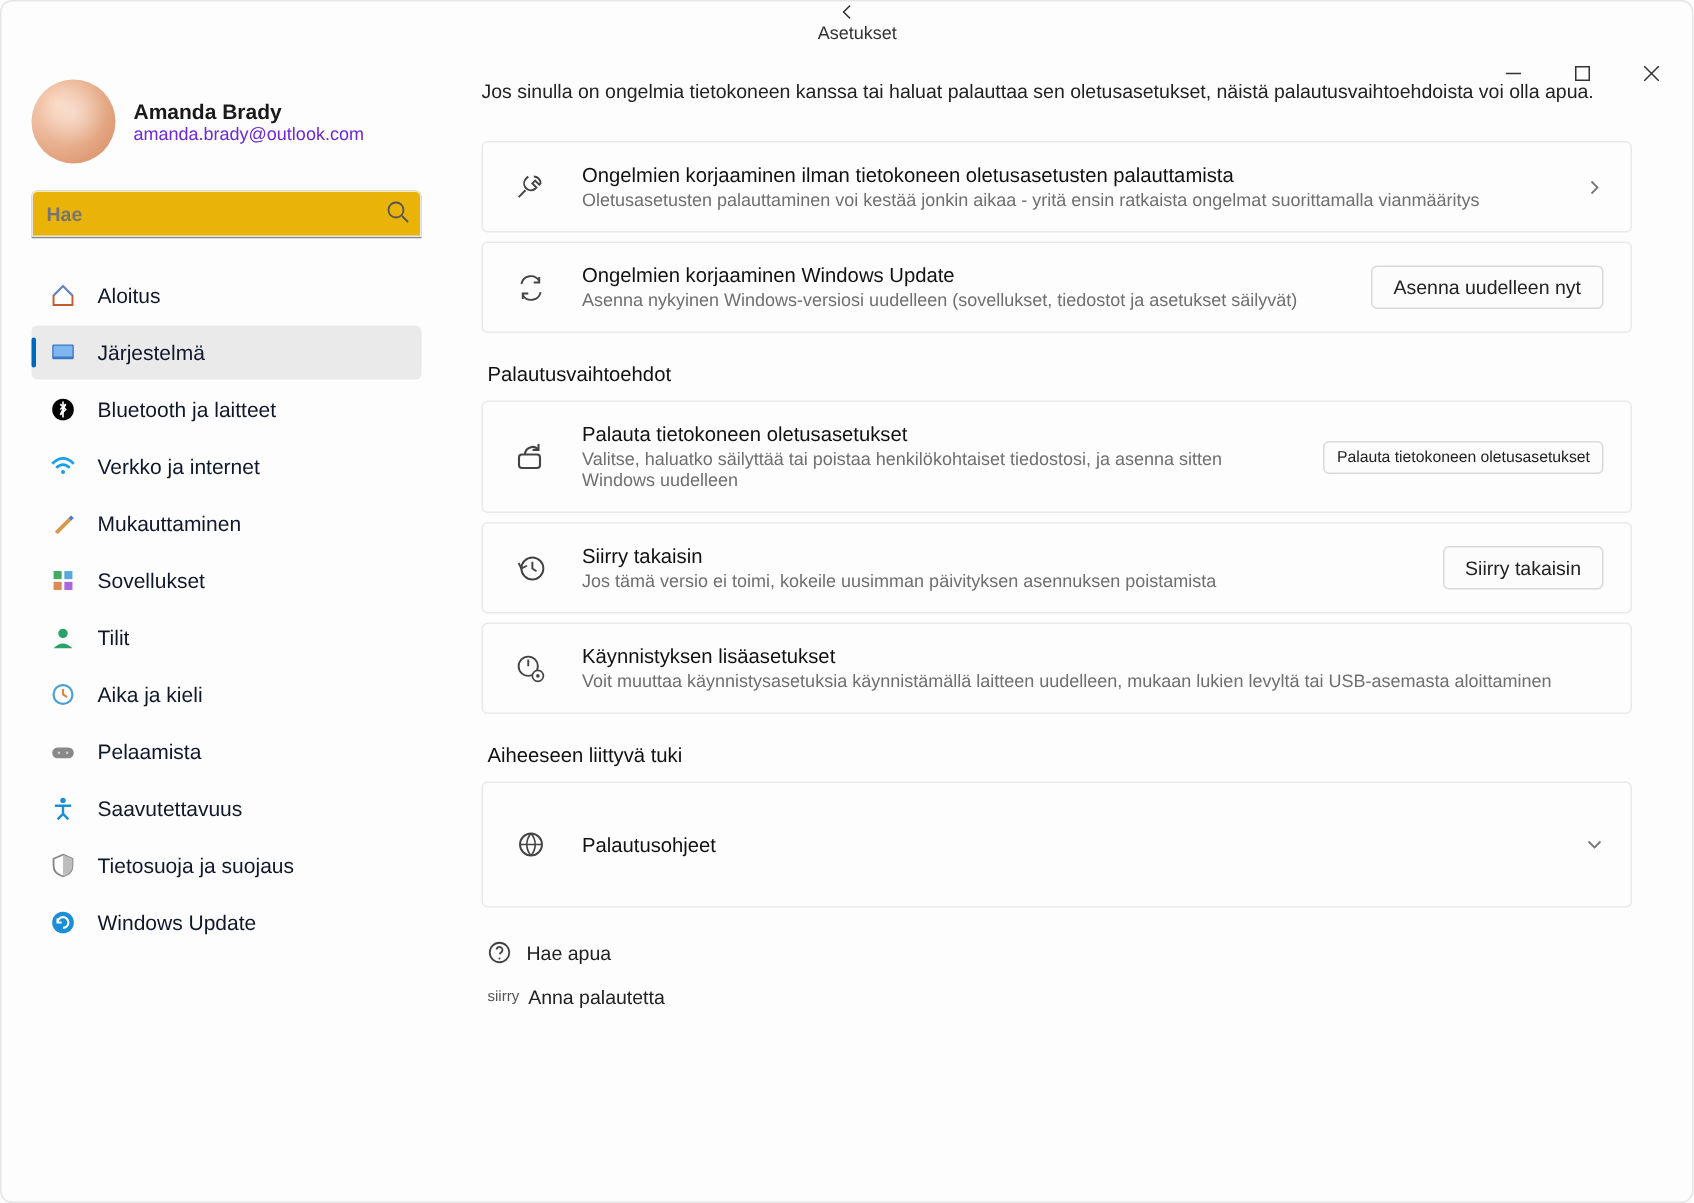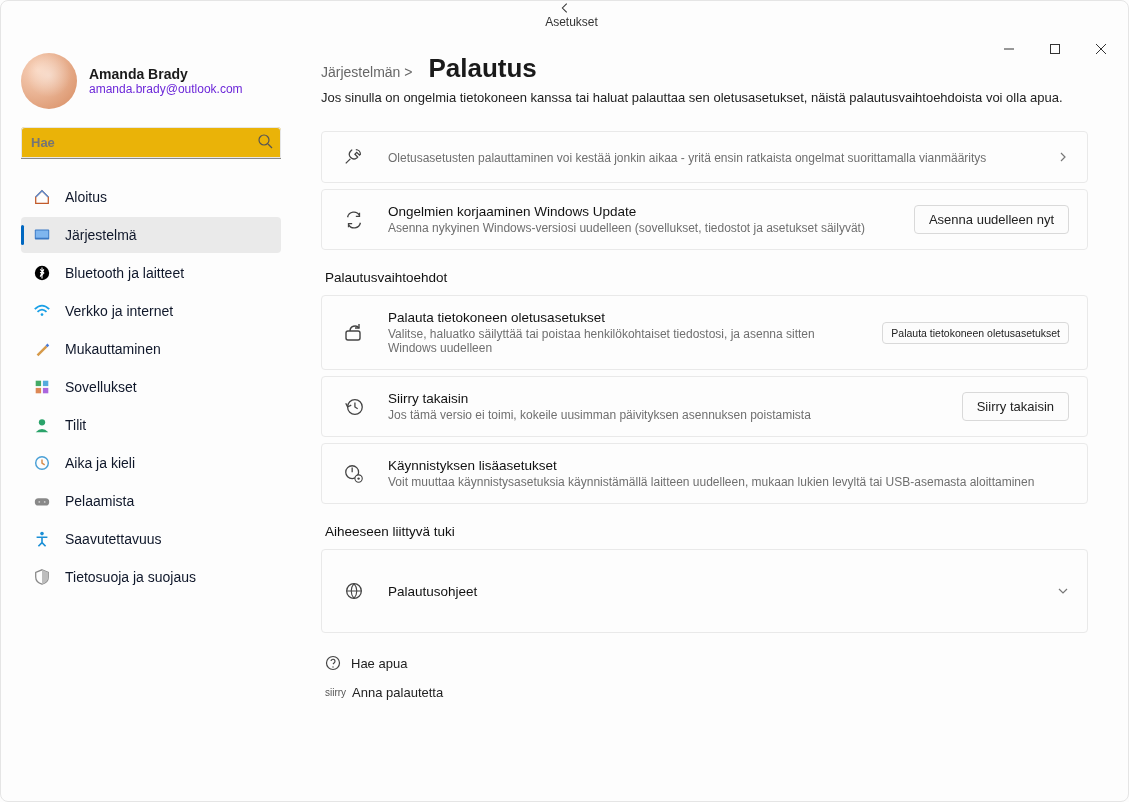--- a/index.html
+++ b/index.html
@@ -189,37 +189,44 @@
       </div>
       <div class="nav-item">
         <span class="nav-icon">
             <svg width="18" height="18" viewBox="0 0 20 20">
               <path d="M10 2 L17 5 V10 Q17 16 10 18 Q3 16 3 10 V5 Z" fill="none" stroke="#888" stroke-width="1.4"></path>
               <path d="M10 2 L17 5 V10 Q17 16 10 18 Z" fill="#bdbdbd"></path>
             </svg>
           </span>
         <span>Tietosuoja ja suojaus</span>
       </div>
+      <div class="nav-item">
+        <span class="nav-icon">
+            <svg width="18" height="18" viewBox="0 0 20 20">
+              <circle cx="10" cy="10" r="8" fill="#1a8fd6"></circle>
+              <path d="M6 10 A4 4 0 1 1 10 14" stroke="#fff" stroke-width="1.6" fill="none"></path>
+              <path d="M6 7 V10 H9" stroke="#fff" stroke-width="1.6" fill="none"></path>
+            </svg>
+          </span>
+        <span>Windows Update</span>
+      </div>
     </nav>
   </aside>
 
   <main class="main">
-    <div class="breadcrumb">
-      <span class="bc1">Järjestelmän   &gt;  </span>
-      <span class="bc2">Palautus</span>
-    </div>
     <p class="intro">Jos sinulla on ongelmia tietokoneen kanssa tai haluat palauttaa sen oletusasetukset, näistä palautusvaihtoehdoista voi olla apua.</p>
 
     <div class="card">
       <div class="cicon">
         <svg width="22" height="22" viewBox="0 0 24 24">
             <path d="M14 4 a5 5 0 0 1 5 5 l-1 1 -3-3 -2 2 3 3 -1 1 a5 5 0 0 1 -7-7 l2-2 M8 14 L3 19" stroke="#444" stroke-width="1.4" fill="none"></path>
           </svg>
       </div>
       <div class="ctext">
+        <div class="ctitle">Ongelmien korjaaminen ilman tietokoneen oletusasetusten palauttamista</div>
         <div class="cdesc">Oletusasetusten palauttaminen voi kestää jonkin aikaa - yritä ensin ratkaista ongelmat suorittamalla vianmääritys</div>
       </div>
       <div class="caction chev">
         <svg width="12" height="12" viewBox="0 0 12 12">
             <path d="M4 2 L8 6 L4 10" stroke="currentColor" stroke-width="1.2" fill="none"></path>
           </svg>
       </div>
     </div>
 
     <div class="card">

